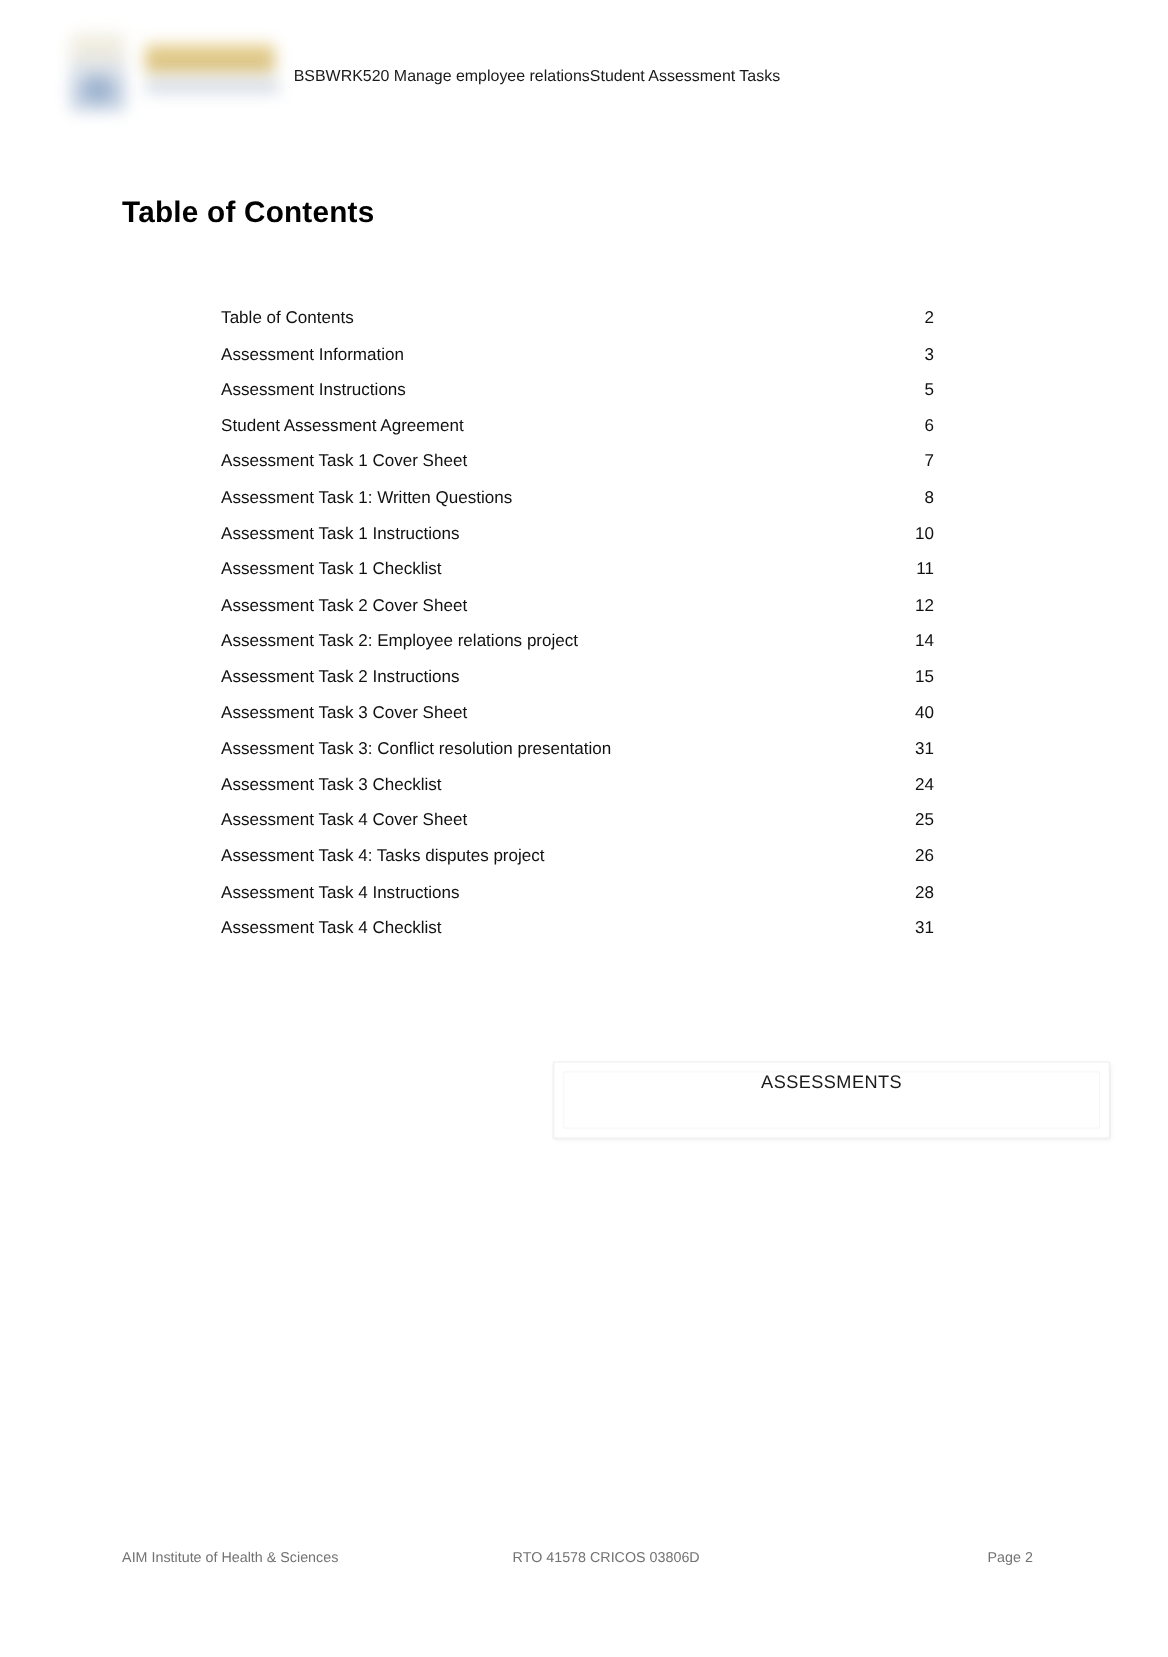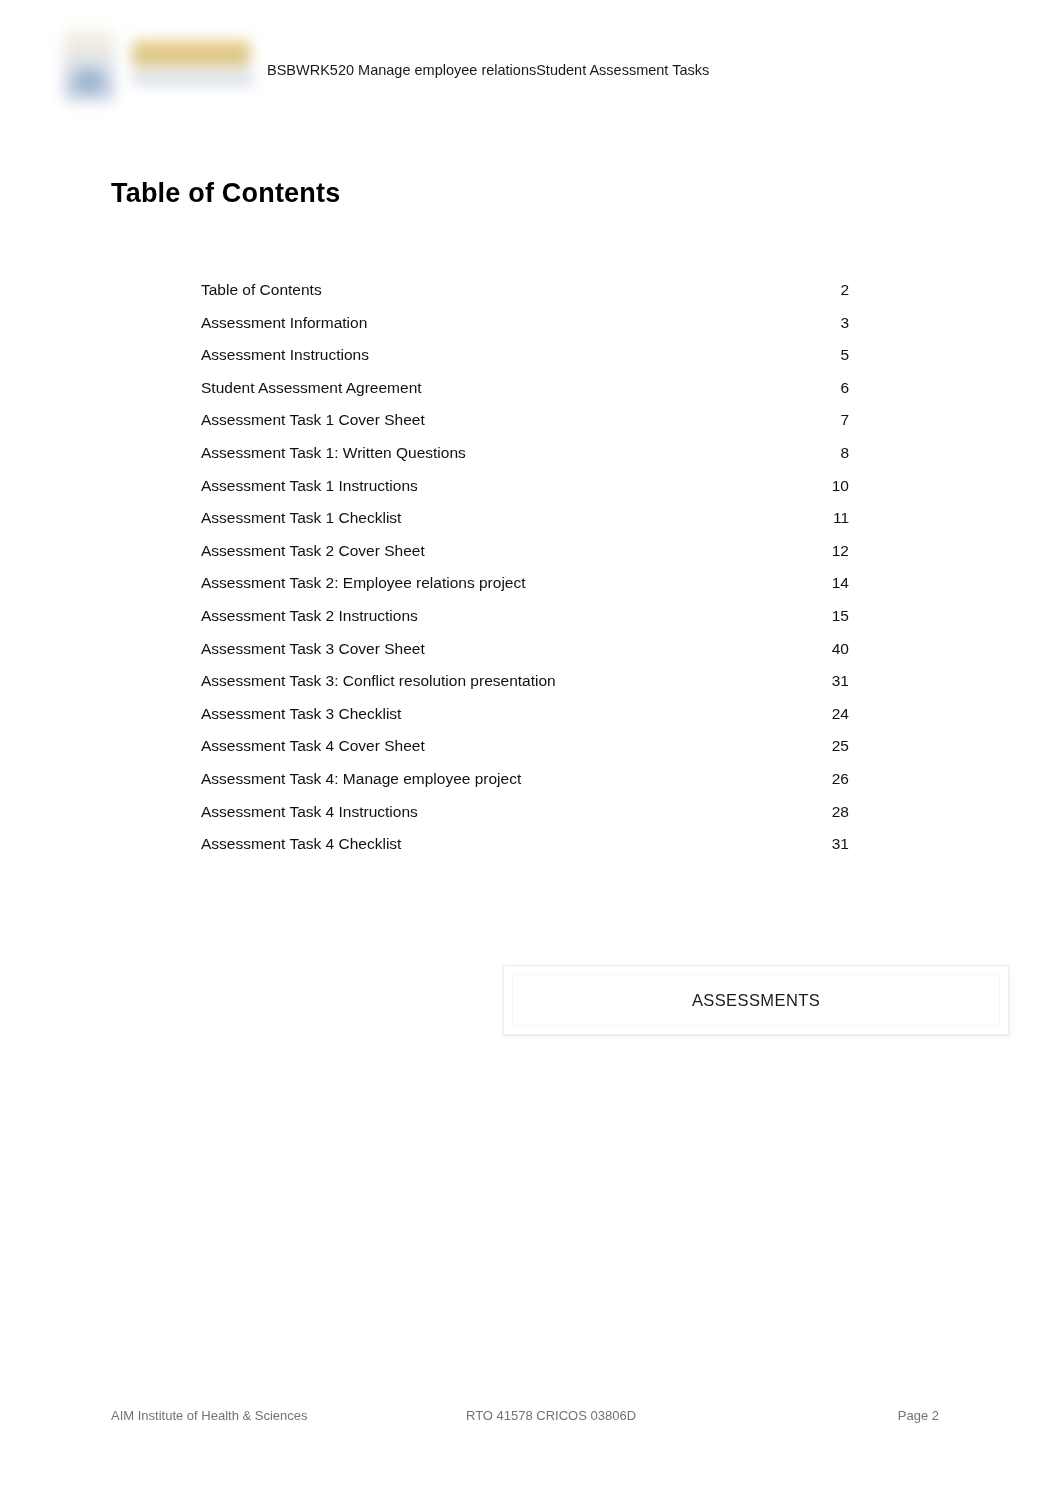--- a/index.html
+++ b/index.html
@@ -146,21 +146,21 @@
   }
   .assessments-inner {
     position: absolute;
     left: 8px;
     top: 8px;
     right: 8px;
     bottom: 8px;
     background: #ffffff;
     border: 1px solid #f7f7f7;
     display: flex;
-    align-items: center;
+    align-items: flex-start;
     justify-content: center;
   }
   .assessments-label {
     font-size: 16.5px;
     letter-spacing: 0.4px;
     color: #1a1a1a;
   }
 
   
   .page-footer {
@@ -261,21 +261,21 @@
   </div>
   <div class="toc-row">
     <span class="toc-label">Assessment Task 3 Checklist</span>
     <span class="toc-page">24</span>
   </div>
   <div class="toc-row">
     <span class="toc-label">Assessment Task 4 Cover Sheet</span>
     <span class="toc-page">25</span>
   </div>
   <div class="toc-row">
-    <span class="toc-label">Assessment Task 4: Manage employee project</span>
+    <span class="toc-label">Assessment Task 4: Tasks disputes project</span>
     <span class="toc-page">26</span>
   </div>
   <div class="toc-row">
     <span class="toc-label">Assessment Task 4 Instructions</span>
     <span class="toc-page">28</span>
   </div>
   <div class="toc-row">
     <span class="toc-label">Assessment Task 4 Checklist</span>
     <span class="toc-page">31</span>
   </div>

